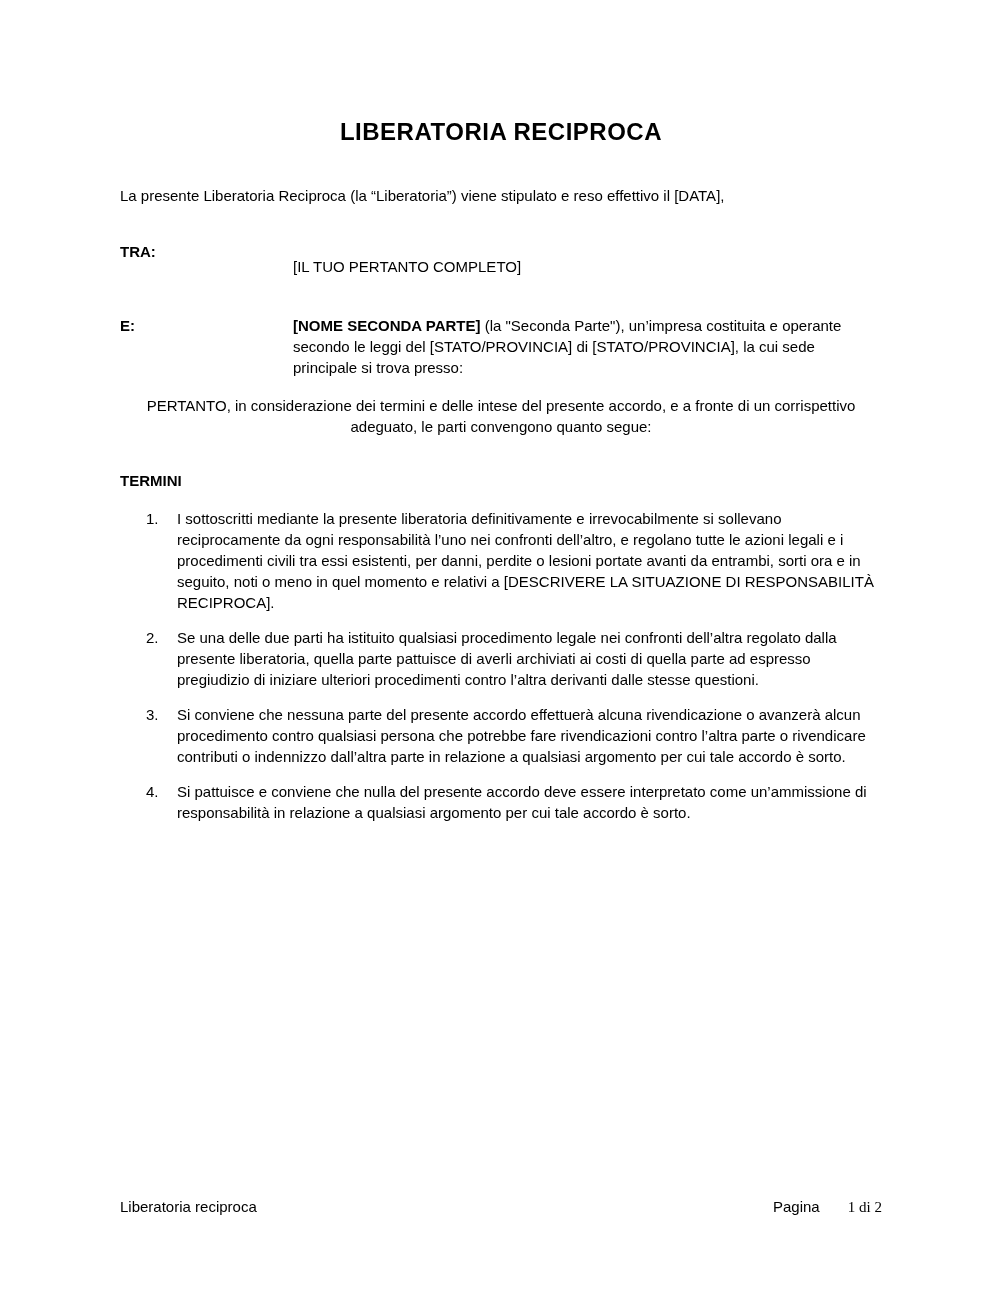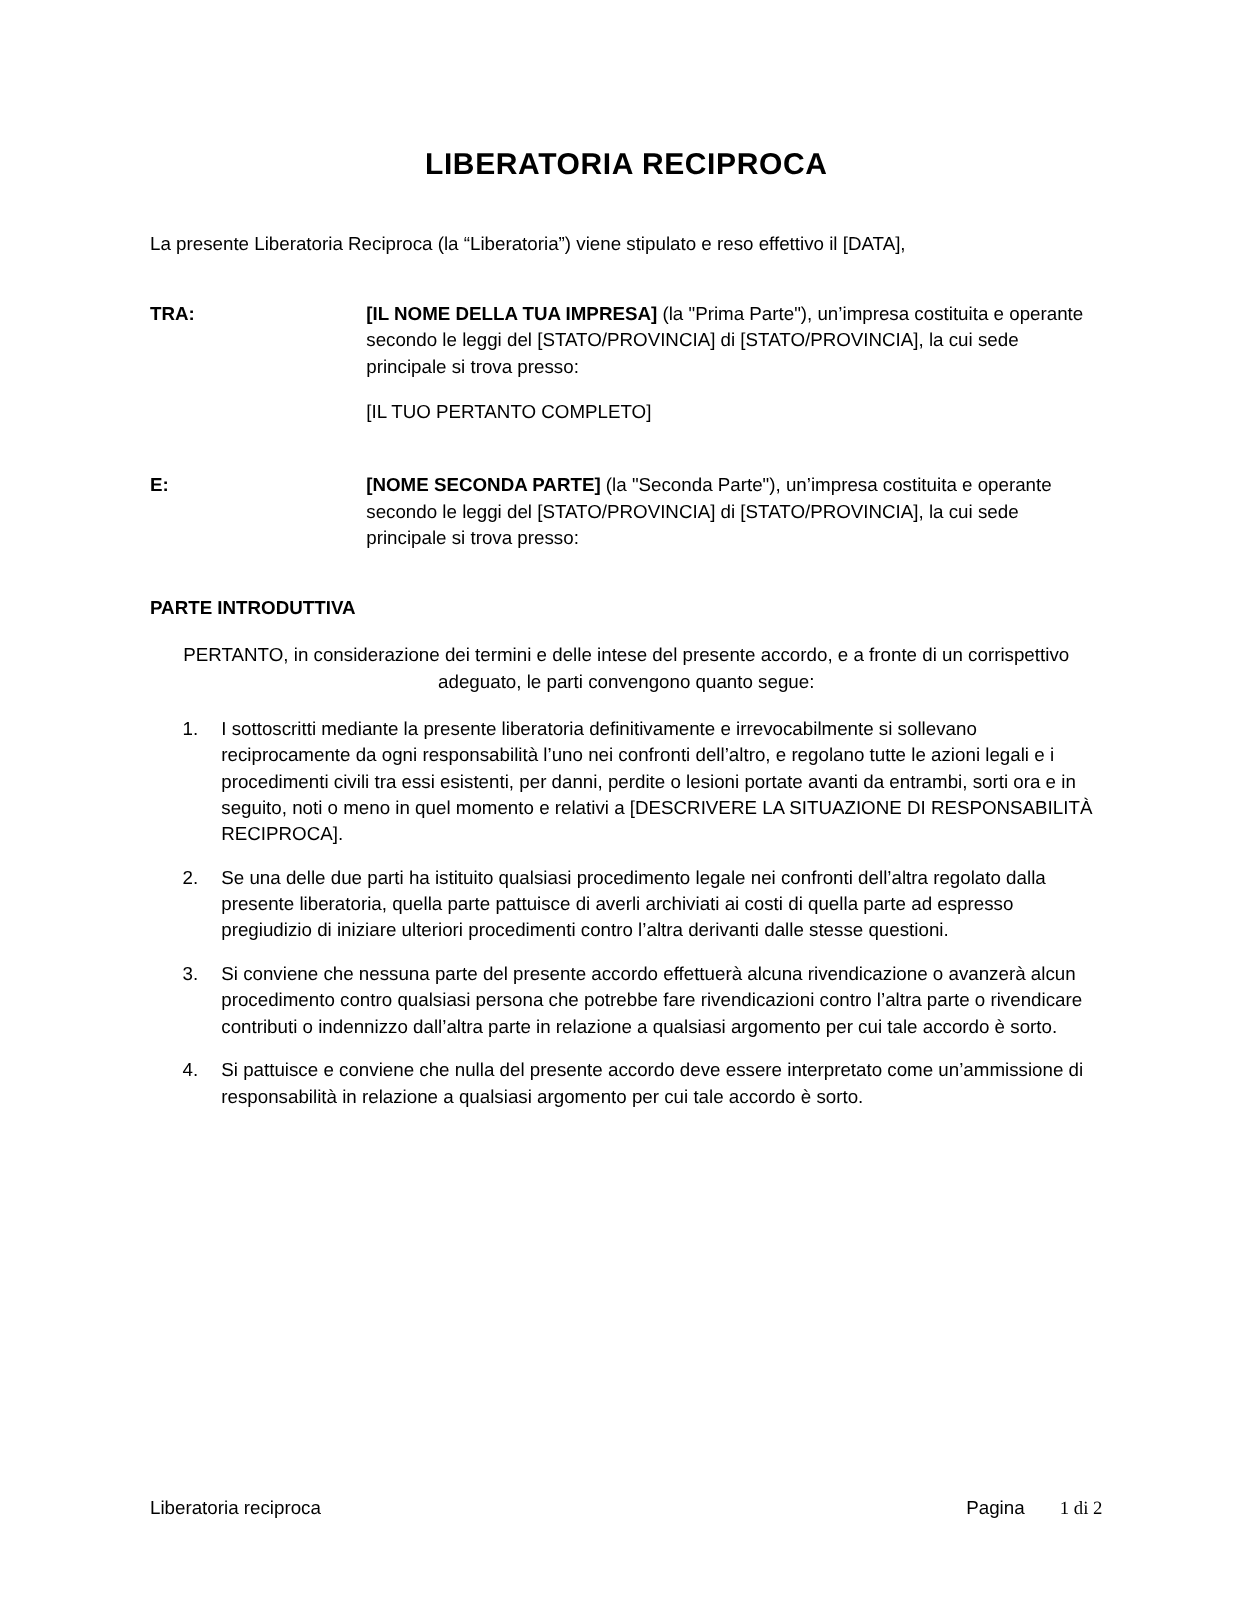--- a/index.html
+++ b/index.html
@@ -89,36 +89,35 @@
 <div class="page">
   <div class="content">
 
     <h1 class="doc-title">LIBERATORIA RECIPROCA</h1>
 
     <p class="intro">La presente Liberatoria Reciproca (la “Liberatoria”) viene stipulato e reso effettivo il [DATA],</p>
 
     <div class="party party-tra">
       <div class="party-label">TRA:</div>
       <div class="party-body">
-        <p class="party-desc"><b>[IL NOME DELLA TUA IMPRESA]</b><span> (la "Prima Parte"), un’impresa costituita e operante secondo le leggi del [STATO/PROVINCIA] di [STATO/PROVINCIA], la cui sede principale si trova presso:</span></p>
         <p class="party-address">[IL TUO PERTANTO COMPLETO]</p>
       </div>
     </div>
 
     <div class="party party-e">
       <div class="party-label">E:</div>
       <div class="party-body">
         <p class="party-desc"><b>[NOME SECONDA PARTE]</b><span> (la "Seconda Parte"), un’impresa costituita e operante secondo le leggi del [STATO/PROVINCIA] di [STATO/PROVINCIA], la cui sede principale si trova presso:</span></p>
       </div>
     </div>
 
-    <p class="heading">PARTE INTRODUTTIVA</p>
 
     <p class="pertanto">PERTANTO, in considerazione dei termini e delle intese del presente accordo, e a fronte di un corrispettivo adeguato, le parti convengono quanto segue:</p>
 
+    <p class="heading heading-termini">TERMINI</p>
 
     <div class="terms">
       <div class="term-row">
         <span class="term-num">1.</span>
         <span class="term-text">I sottoscritti mediante la presente liberatoria definitivamente e irrevocabilmente si sollevano reciprocamente da ogni responsabilità l’uno nei confronti dell’altro, e regolano tutte le azioni legali e i procedimenti civili tra essi esistenti, per danni, perdite o lesioni portate avanti da entrambi, sorti ora e in seguito, noti o meno in quel momento e relativi a [DESCRIVERE LA SITUAZIONE DI RESPONSABILITÀ RECIPROCA].</span>
       </div>
       <div class="term-row">
         <span class="term-num">2.</span>
         <span class="term-text">Se una delle due parti ha istituito qualsiasi procedimento legale nei confronti dell’altra regolato dalla presente liberatoria, quella parte pattuisce di averli archiviati ai costi di quella parte ad espresso pregiudizio di iniziare ulteriori procedimenti contro l’altra derivanti dalle stesse questioni.</span>
       </div>

